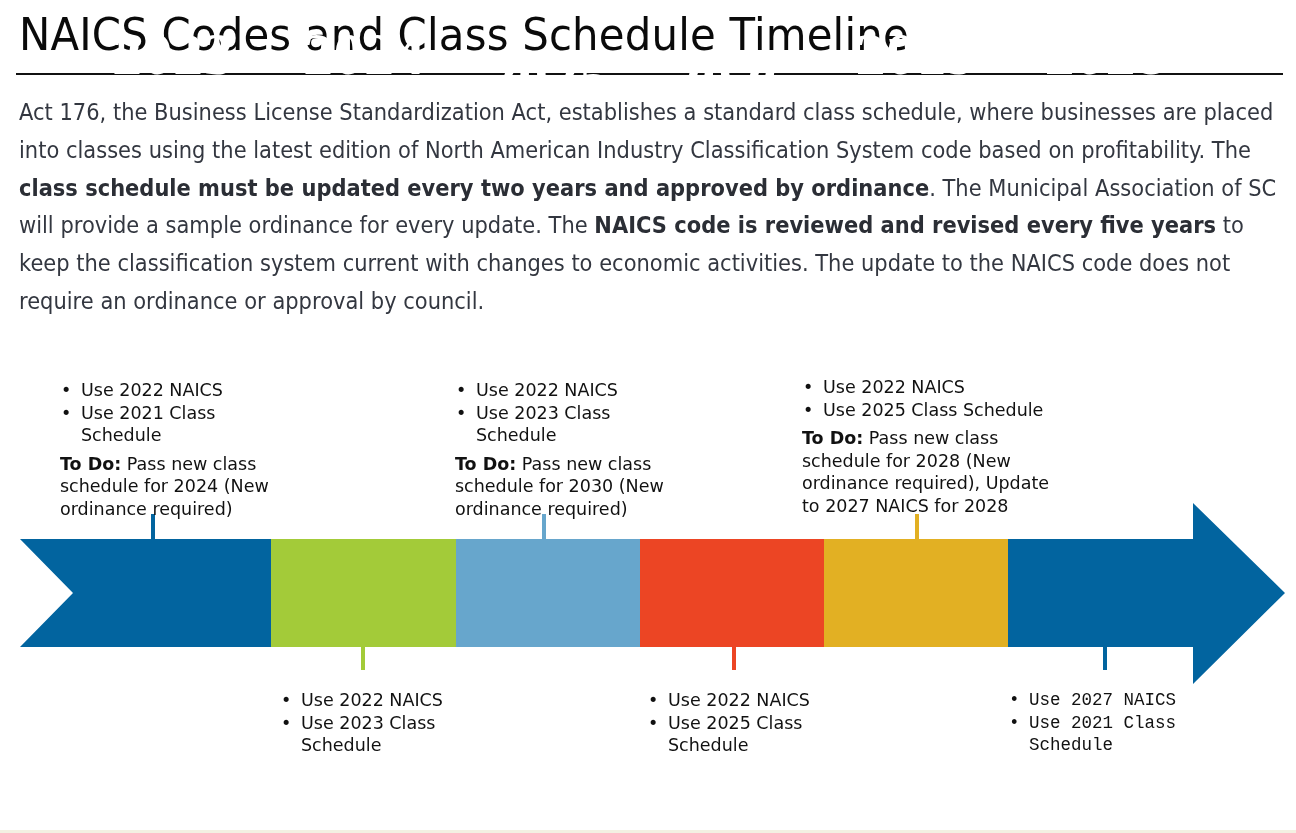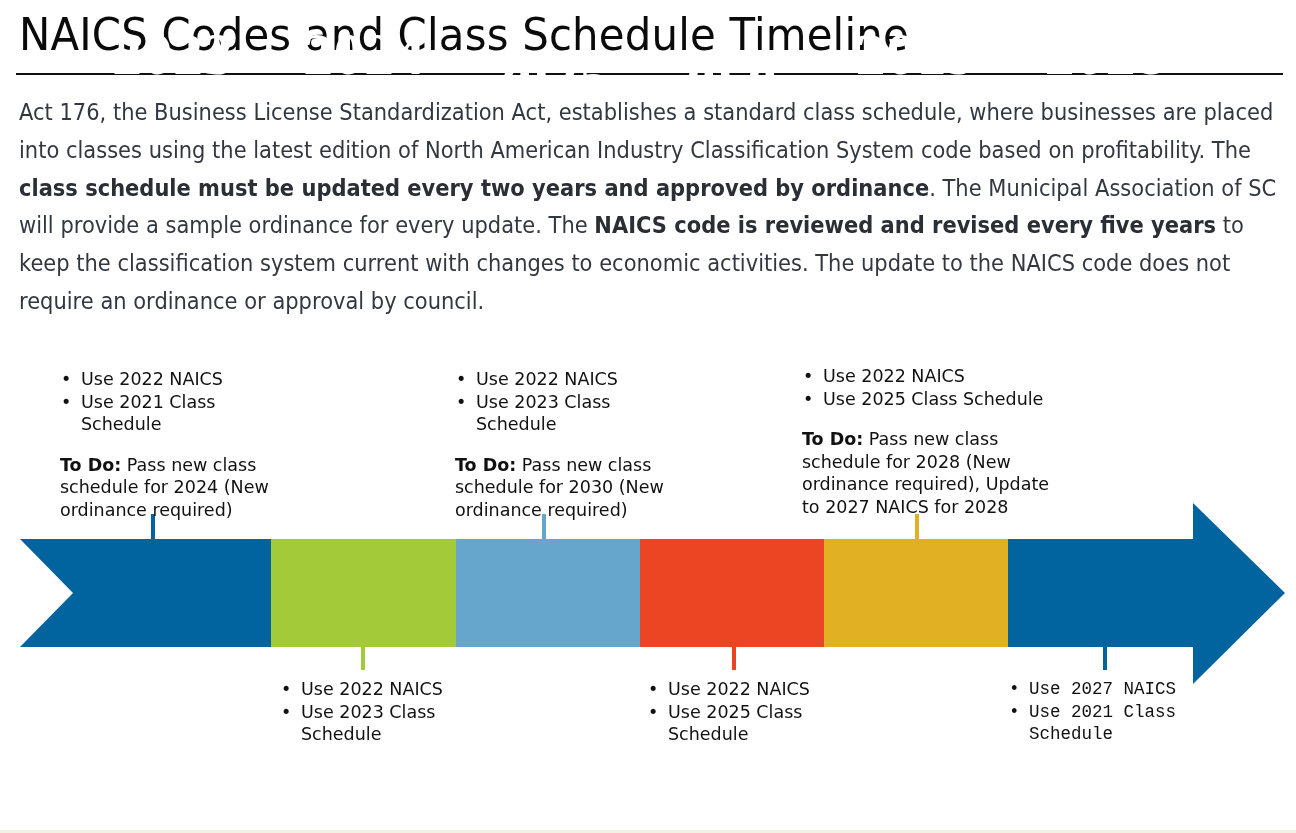--- a/index.html
+++ b/index.html
@@ -31,26 +31,26 @@
     font-family: Liberation Serif, serif;
   }
   .seg span { letter-spacing: 0.5px; }
 
   .tick { position: absolute; width: 4px; }
 
   .note {
     position: absolute; font-size: 17.5px; line-height: 22.5px; color: #111;
     font-family: "DejaVu Sans", sans-serif;
   }
-  .note ul { list-style: none; }
+  .note ul { list-style: none; margin-top: 11px; }
   .note li { position: relative; padding-left: 21px; }
   .note li::before {
     content: "•"; position: absolute; left: 1px; top: 0;
   }
-  .note .todo { margin-top: 18px; }
+  .note .todo { margin-top: 6px; }
   .note .todo b { font-weight: 700; }
   .footer-line { position: absolute; left: 0; top: 830px; width: 1296px; height: 3px; background: #f3f1e2; }
 </style>
 </head>
 <body>
 
 <div class="title">NAICS Codes and Class Schedule Timeline</div>
 <div class="rule"></div>
 
 <p class="intro"><span>Act 176, the Business License Standardization Act, establishes a standard class schedule, where businesses are placed into classes using the latest edition of North American Industry Classification System code based on profitability. The </span><b>class schedule must be updated every two years and approved by ordinance</b><span>. The Municipal Association of SC will provide a sample ordinance for every update. The </span><b>NAICS code is reviewed and revised every five years</b><span> to keep the classification system current with changes to economic activities. The update to the NAICS code does not require an ordinance or approval by council.</span></p>

